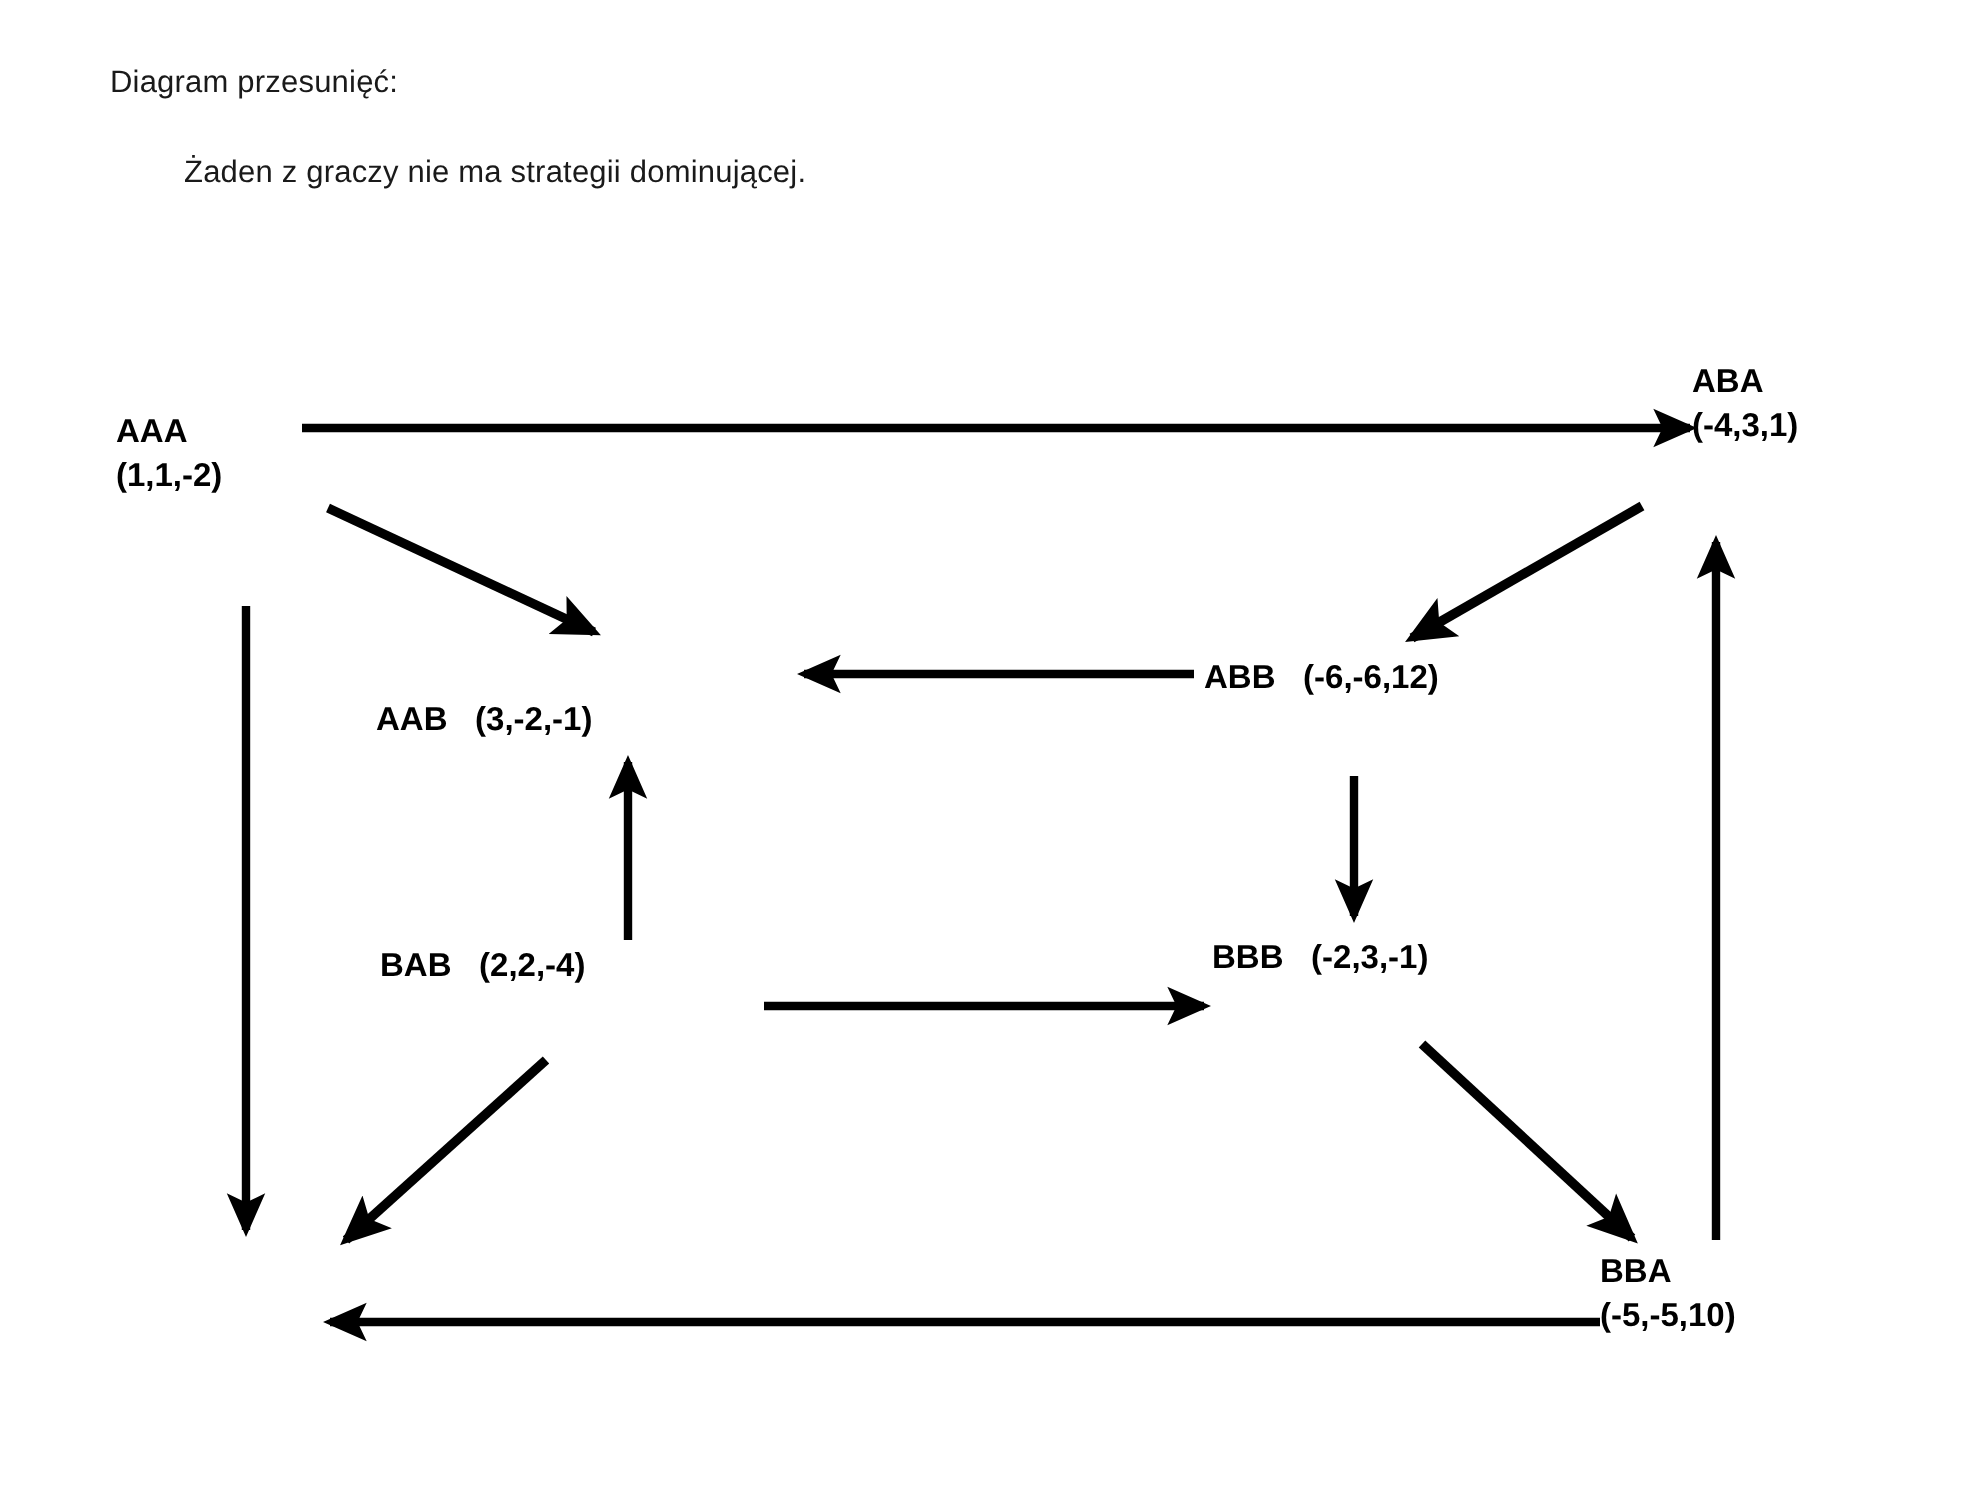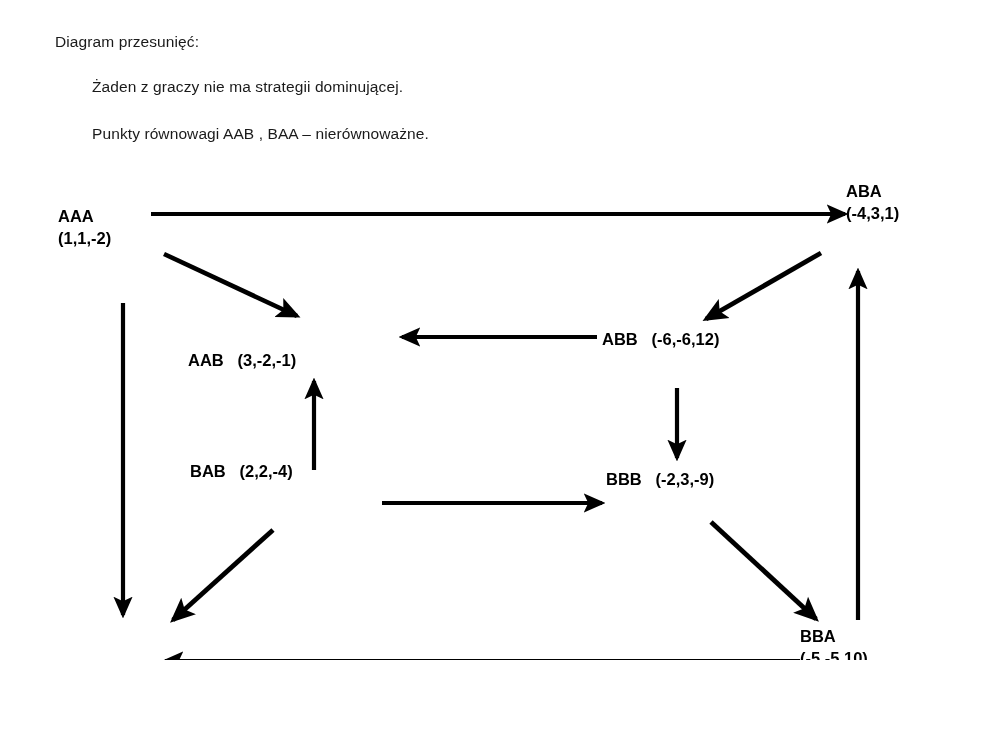--- a/index.html
+++ b/index.html
@@ -3,21 +3,21 @@
 <meta charset="utf-8">
 <style>
   html, body {
     margin: 0;
     padding: 0;
     background: #ffffff;
   }
   #page {
     position: relative;
     width: 992px;
-    height: 660px;
+    height: 744px;
     background: #ffffff;
     overflow: hidden;
     font-family: "Liberation Sans", sans-serif;
     color: #0d0d0d;
   }
   .intro-line {
     position: absolute;
     font-size: 15.5px;
     font-weight: 400;
     color: #1a1a1a;
@@ -38,40 +38,39 @@
   }
   .node .node-label { display: block; }
   .node .node-payoff { display: block; }
   .node.inline .node-label,
   .node.inline .node-payoff { display: inline; }
 
   #node-aaa { left: 58px;  top: 205px; width: 96px; }
   #node-aba { left: 846px; top: 180px; width: 110px; }
   #node-aab { left: 188px; top: 328px; width: 160px; margin-top: 21px; }
   #node-abb { left: 602px; top: 328px; width: 190px; }
-  #node-bab { left: 190px; top: 460px; width: 155px; }
+  #node-bab { left: 190px; top: 472px; width: 155px; }
   #node-bbb { left: 606px; top: 468px; width: 175px; }
   #node-baa { left: 57px;  top: 622px; width: 105px; }
   #node-bba { left: 800px; top: 625px; width: 140px; }
 
   #arrow-layer {
     position: absolute;
     left: 0; top: 0;
     width: 992px;
     height: 744px;
   }
 </style>
 </head>
 <body>
 
 <div id="page">
 
   <div class="intro-line" id="intro-title">Diagram przesunięć:</div>
   <div class="intro-line" id="intro-sub-1">Żaden z graczy nie ma strategii dominującej.</div>
-  <div class="intro-line" id="intro-sub-2">Punkty równowagi AAB , BAA – nierównoważne.</div>
 
   <svg id="arrow-layer" viewBox="0 0 992 744" xmlns="http://www.w3.org/2000/svg">
     <defs>
       <marker id="ah" viewBox="0 0 10 10" refX="8.4" refY="5" markerWidth="5.2" markerHeight="5.2" orient="auto-start-reverse">
         <path d="M 0 0.6 L 10 5 L 0 9.4 L 2.1 5 Z" fill="#000000"></path>
       </marker>
     </defs>
 
     <line x1="151" y1="214" x2="845" y2="214" stroke="#000000" stroke-width="4.2" marker-end="url(#ah)"></line>
 
@@ -122,21 +121,21 @@
 
   <div class="node inline" id="node-bab">
     <span class="node-label">BAB</span>
     <span>&nbsp;</span>
     <span class="node-payoff">(2,2,-4)</span>
   </div>
 
   <div class="node inline" id="node-bbb">
     <span class="node-label">BBB</span>
     <span>&nbsp;</span>
-    <span class="node-payoff">(-2,3,-9)</span>
+    <span class="node-payoff">(-2,3,-1)</span>
   </div>
 
 
   <div class="node" id="node-bba">
     <span class="node-label">BBA</span>
     <span class="node-payoff">(-5,-5,10)</span>
   </div>
 
 </div>
 

